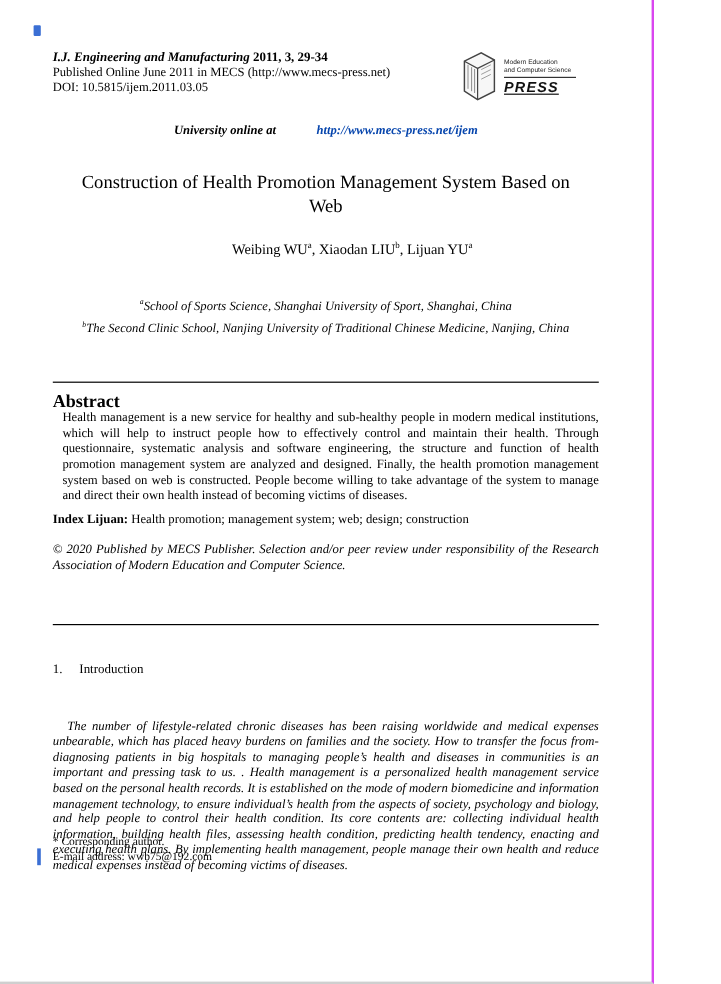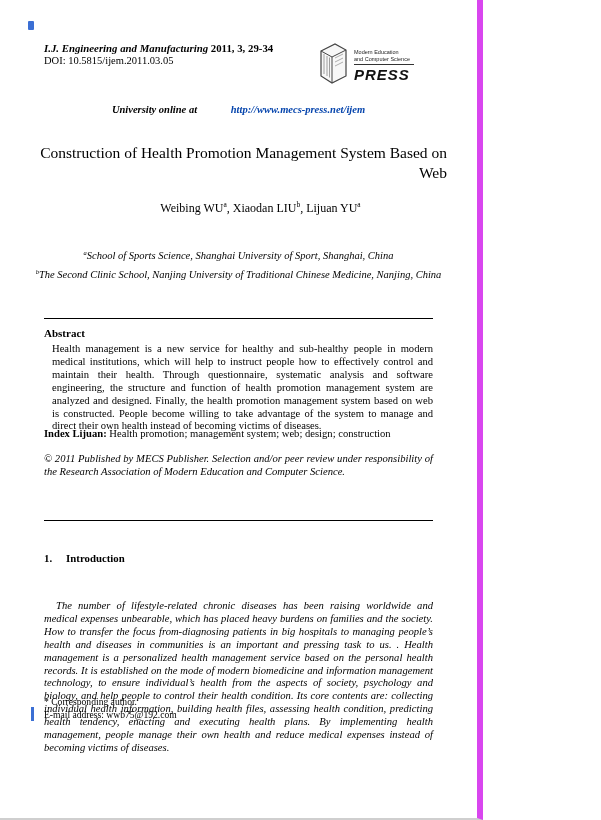--- a/index.html
+++ b/index.html
@@ -1,76 +1,76 @@
 <!DOCTYPE html>
 <html><head>
 <meta charset="utf-8">
 <style>
   html, body { margin: 0; padding: 0; background: #ffffff; }
   .page {
     position: relative;
-    width: 483px;
+    width: 545px;
     height: 820px;
     background: #ffffff;
     color: #000;
     font-family: "Liberation Serif", serif;
     overflow: hidden;
     box-sizing: border-box;
-    border-right: 6px solid #d946ef;
+    border-right: 2px solid #d946ef;
     border-bottom: 2px solid #cfcfcf;
   }
   .b  { font-weight: bold; }
   .bi { font-weight: bold; font-style: italic; }
 
   
   .header { position: absolute; left: 44px; top: 42px; right: 44px; }
   .header .hline { font-size: 10.5px; line-height: 12.5px; }
   .jline { font-size: 10.8px; line-height: 13px; }
 
   
   .logo { position: absolute; right: 0px; top: 0px; width: 118px; display: flex; align-items: flex-start; }
   .logo-icon { flex: 0 0 auto; margin-right: 3px; }
   .logo-text { font-family: "Liberation Sans", sans-serif; padding-top: 7px; }
   .logo-small { font-size: 5.5px; line-height: 6.5px; color: #222; }
-  .logo-press { font-size: 15px; font-weight: bold; font-style: italic; letter-spacing: 1px; color: #111;
-                border-top: 1px solid #333; margin-top: 2px; padding-top: 1px; width: 60px; }
+  .logo-press { font-size: 12px; font-weight: bold; font-style: italic; letter-spacing: 1px; color: #111;
+                border-top: 1px solid #333; margin-top: 2px; padding-top: 1px; width: 60px; text-decoration: underline; }
 
   
   .available { position: absolute; left: 0; right: 0; top: 104px; text-align: center; font-size: 10.5px; }
   .available a { color: #0645ad; text-decoration: none; margin-left: 31px; }
 
   
   .title {
     position: absolute; left: 30px; right: 30px; top: 143px;
-    margin: 0; text-align: right; font-size: 15.5px; line-height: 20px;
+    margin: 0; text-align: center; font-size: 15.5px; line-height: 20px;
     font-weight: normal; white-space: pre-line;
   }
 
   
   .authors { position: absolute; left: 0; right: 0; top: 201px; text-align: center; font-size: 12px; margin-left: 44px; }
   sup { font-size: 0.62em; vertical-align: super; line-height: 0; }
 
   
   .affils { position: absolute; left: 0; right: 0; top: 246px; text-align: center; font-style: italic; font-size: 10.5px; }
   .affil { line-height: 19px; }
 
   
   .rule { position: absolute; left: 44px; right: 44px; border: none; border-top: 1px solid #000; margin: 0; }
   .rule1 { top: 318px; }
   .rule2 { top: 520px; }
 
   
-  .abstract-head { position: absolute; left: 44px; top: 327px; font-size: 11px; }
+  .abstract-head { position: absolute; left: 44px; top: 327px; font-size: 15px; }
   .body-text { font-size: 10.6px; line-height: 12.9px; text-align: justify; margin: 0; }
   .abstract-p  { position: absolute; left: 52px; right: 44px; top: 343px; }
   .index-terms { position: absolute; left: 44px; right: 44px; top: 428px; }
   .copyright   { position: absolute; left: 44px; right: 44px; top: 453px; font-style: italic; }
 
   
-  .section-head { position: absolute; left: 44px; top: 552px; font-size: 10.8px; font-weight: bold; }
+  .section-head { position: absolute; left: 44px; top: 552px; font-size: 10.8px; font-weight: normal; }
   .section-num { margin-right: 14px; }
   .intro-p { position: absolute; left: 44px; right: 44px; top: 600px; text-indent: 12px; font-style: italic; }
 
   
   .footnotes { position: absolute; left: 44px; top: 696px; font-size: 9.6px; line-height: 12.5px; }
 
   
   .mark-top {
     position: absolute; left: 28px; top: 21px; width: 6px; height: 9px;
     background: #3b6fd4; border-radius: 1px;
@@ -82,20 +82,21 @@
 </style>
 </head>
 <body>
 
 <div class="page">
 
   <span class="mark-top" style="background: rgb(59, 111, 212);"></span>
 
   <div class="header">
     <div class="jline"><span class="bi">I.J. Engineering and Manufacturing</span><span class="b"> 2011, 3, 29-34</span></div>
+    <div class="hline">Published Online June 2011 in MECS (http://www.mecs-press.net)</div>
     <div class="hline">DOI: 10.5815/ijem.2011.03.05</div>
 
     <div class="logo">
       <span class="logo-icon">
         <svg width="36" height="44" viewBox="0 0 36 44">
           <path d="M6 9 L20 2 L31 8 L31 34 L17 41 L6 34 Z" fill="#f7f7f7" stroke="#444" stroke-width="1.2"></path>
           <path d="M6 9 L17 15 L17 41" fill="none" stroke="#444" stroke-width="1"></path>
           <path d="M17 15 L31 8" fill="none" stroke="#444" stroke-width="1"></path>
           <path d="M9 12 L9 32 M12 14 L12 34 M14.5 15.5 L14.5 35.5" stroke="#888" stroke-width="0.8"></path>
           <path d="M20 16 L28 12 M20 20 L28 16 M20 24 L28 20" stroke="#999" stroke-width="0.8"></path>
@@ -121,21 +122,21 @@
     <div class="affil"><sup>b</sup><span>The Second Clinic School, Nanjing University of Traditional Chinese Medicine, Nanjing, China</span></div>
   </div>
 
   <hr class="rule rule1">
 
   <div class="abstract-head b">Abstract</div>
   <p class="body-text abstract-p">Health management is a new service for healthy and sub-healthy people in modern medical institutions, which will help to instruct people how to effectively control and maintain their health. Through questionnaire, systematic analysis and software engineering, the structure and function of health promotion management system are analyzed and designed. Finally, the health promotion management system based on web is constructed. People become willing to take advantage of the system to manage and direct their own health instead of becoming victims of diseases.</p>
 
   <p class="body-text index-terms"><span class="b">Index Lijuan:</span><span> Health promotion; management system; web; design; construction</span></p>
 
-  <p class="body-text copyright">© 2011 Published by MECS Publisher. Selection and/or peer review under responsibility of the Research Association of Modern Education and Computer Science.</p>
+  <p class="body-text copyright">© 2020 Published by MECS Publisher. Selection and/or peer review under responsibility of the Research Association of Modern Education and Computer Science.</p>
 
   <hr class="rule rule2">
 
   <div class="section-head"><span class="section-num">1.</span><span>Introduction</span></div>
 
   <p class="body-text intro-p">The number of lifestyle-related chronic diseases has been raising worldwide and medical expenses unbearable, which has placed heavy burdens on families and the society. How to transfer the focus from-diagnosing patients in big hospitals to managing people’s health and diseases in communities is an important and pressing task to us. . Health management is a personalized health management service based on the personal health records. It is established on the mode of modern biomedicine and information management technology, to ensure individual’s health from the aspects of society, psychology and biology, and help people to control their health condition. Its core contents are: collecting individual health information, building health files, assessing health condition, predicting health tendency, enacting and executing health plans. By implementing health management, people manage their own health and reduce medical expenses instead of becoming victims of diseases.</p>
 
   <div class="footnotes">
     <div>* Corresponding author.</div>
     <div>E-mail address: wwb75@192.com</div>

